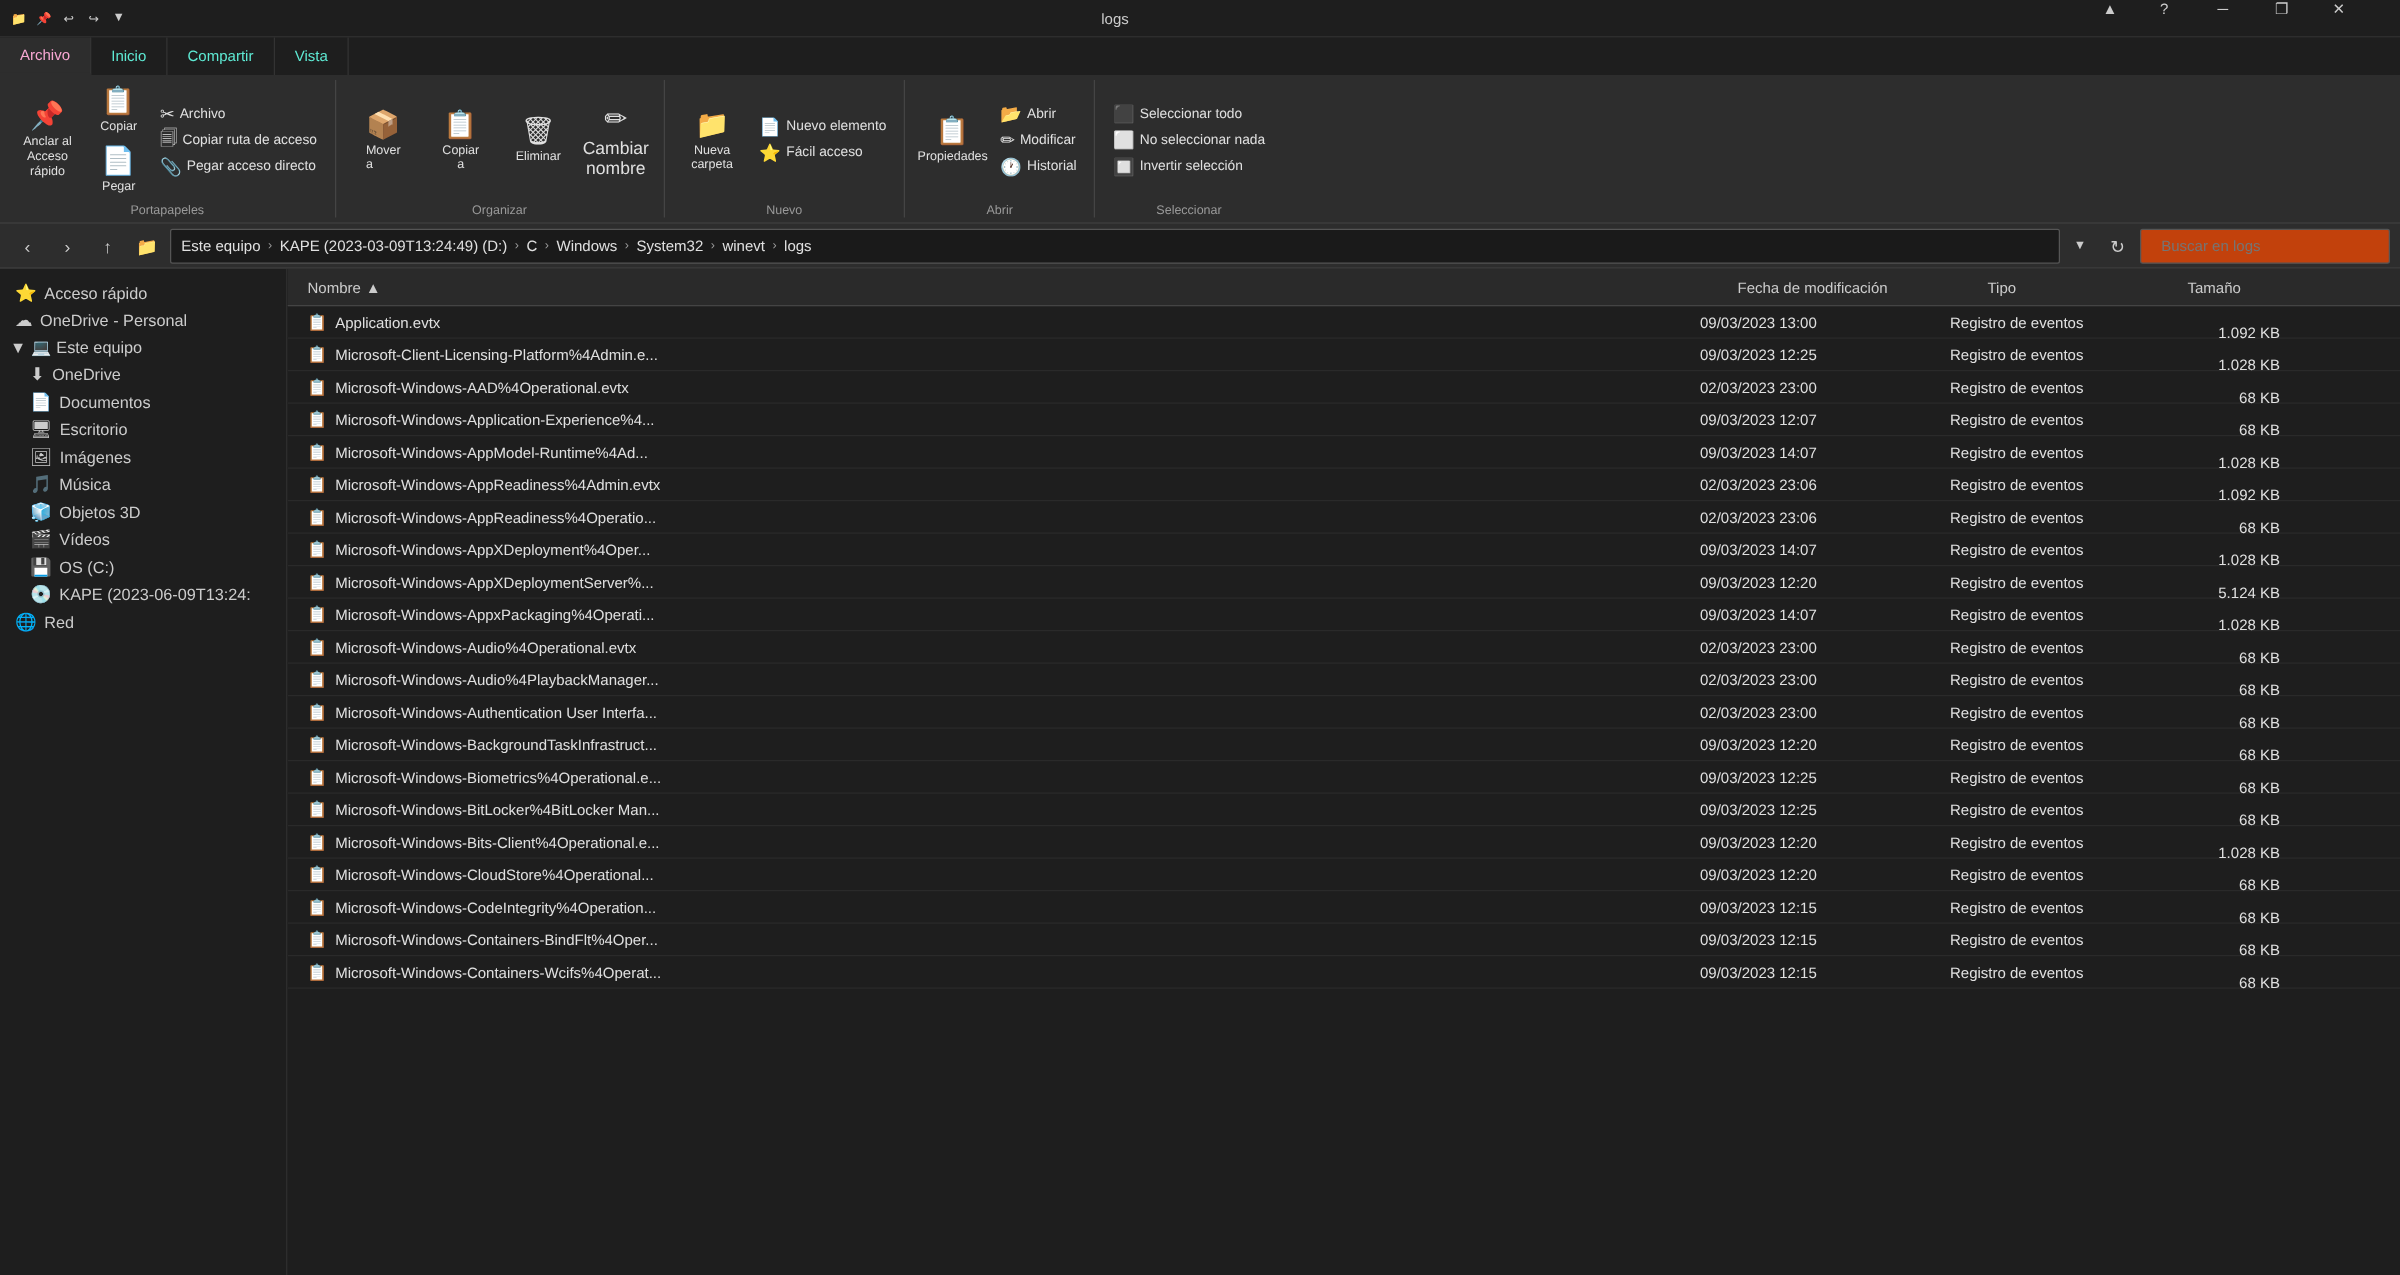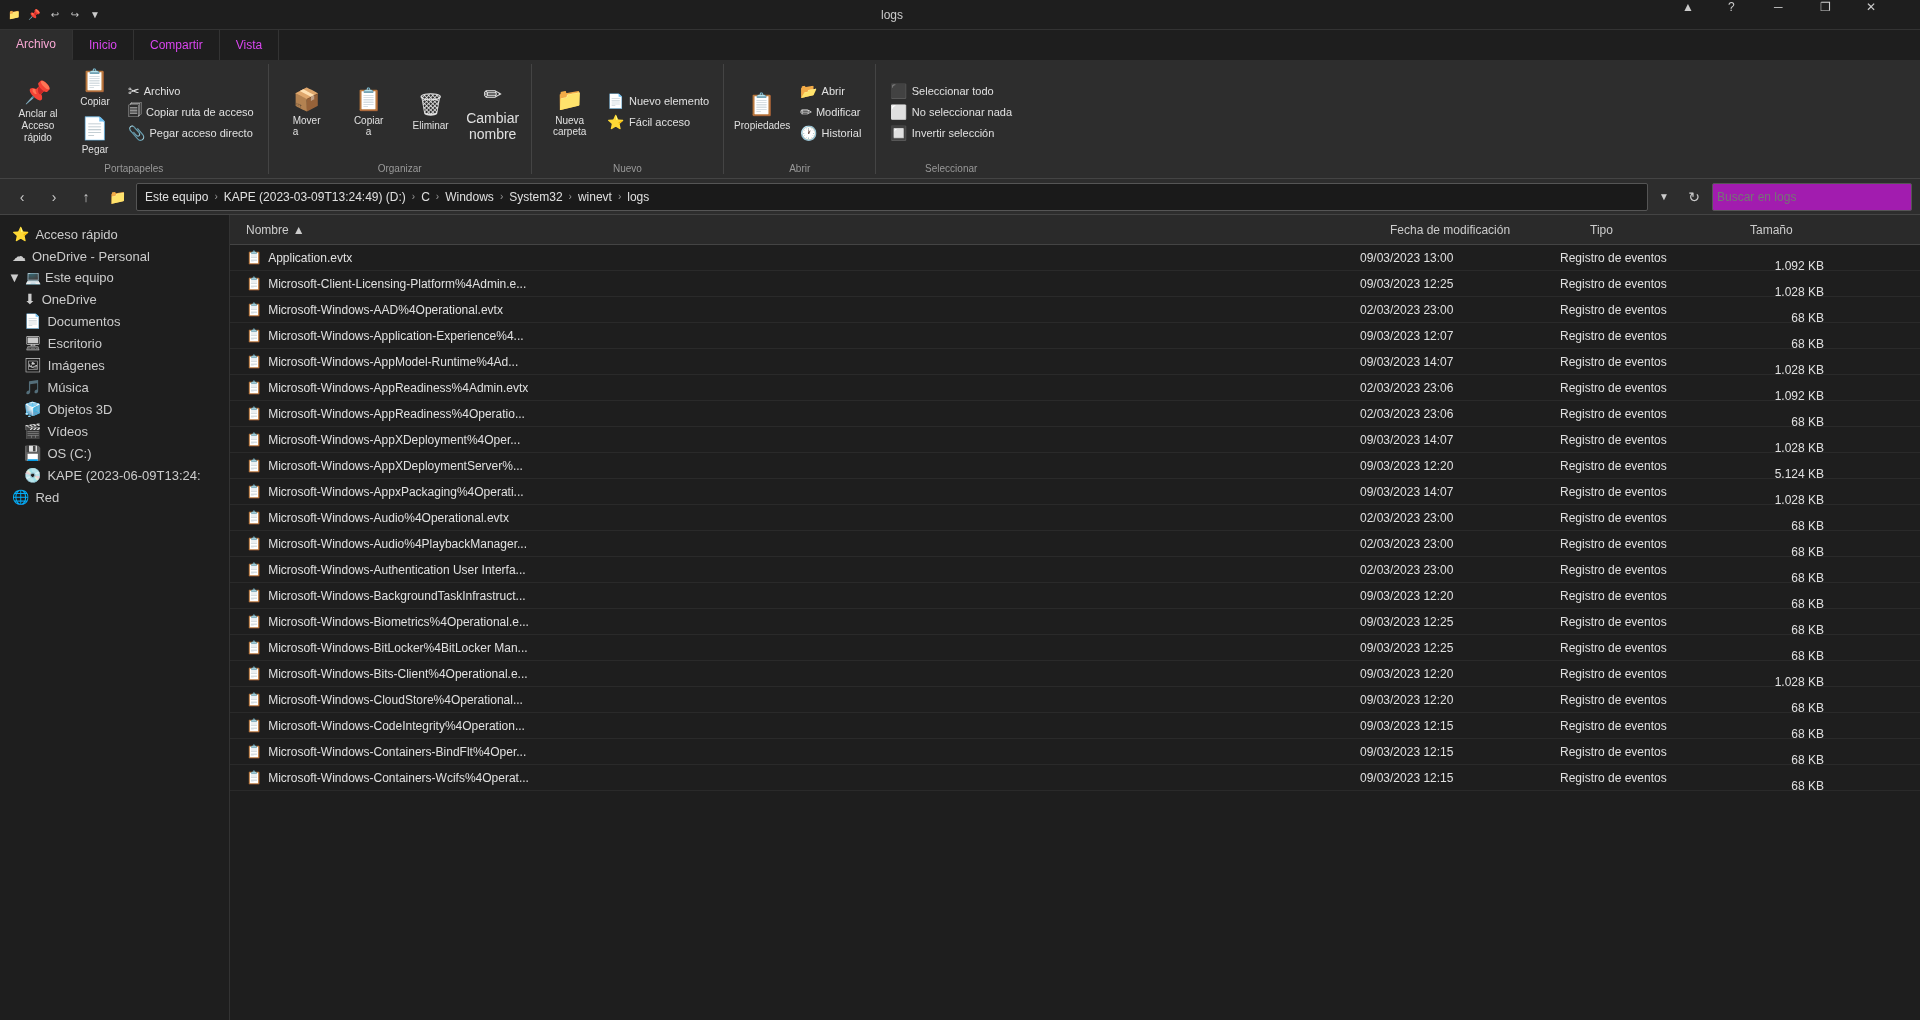--- a/index.html
+++ b/index.html
@@ -44,21 +44,21 @@
     .ribbon-tabs {
       display: flex;
       height: 30px;
       background: #1e1e1e;
     }
     .ribbon-tab {
       padding: 0 16px;
       display: flex;
       align-items: center;
       font-size: 12px;
-      color: #d946ef;
+      color: #5eead4;
       cursor: pointer;
       border-right: 1px solid #333;
     }
     .ribbon-tab.active {
       background: #2d2d2d;
       color: #f9a8d4;
       border-bottom: 2px solid #2d2d2d;
     }
 
     .ribbon-content {
@@ -175,24 +175,24 @@
       cursor: pointer;
       border-radius: 2px;
       font-size: 14px;
       display: flex;
       align-items: center;
       justify-content: center;
     }
     .search-box {
       width: 200px;
       height: 28px;
-      background: #a21caf;
+      background: #c2410c;
       border: 1px solid #555;
       color: #ccc;
-      padding: 0 4px;
+      padding: 0 16px;
       font-size: 12px;
       border-radius: 2px;
     }
 
     
     .main-layout {
       display: flex;
       height: calc(1020px - 30px - 100px - 36px - 28px);
     }
 

